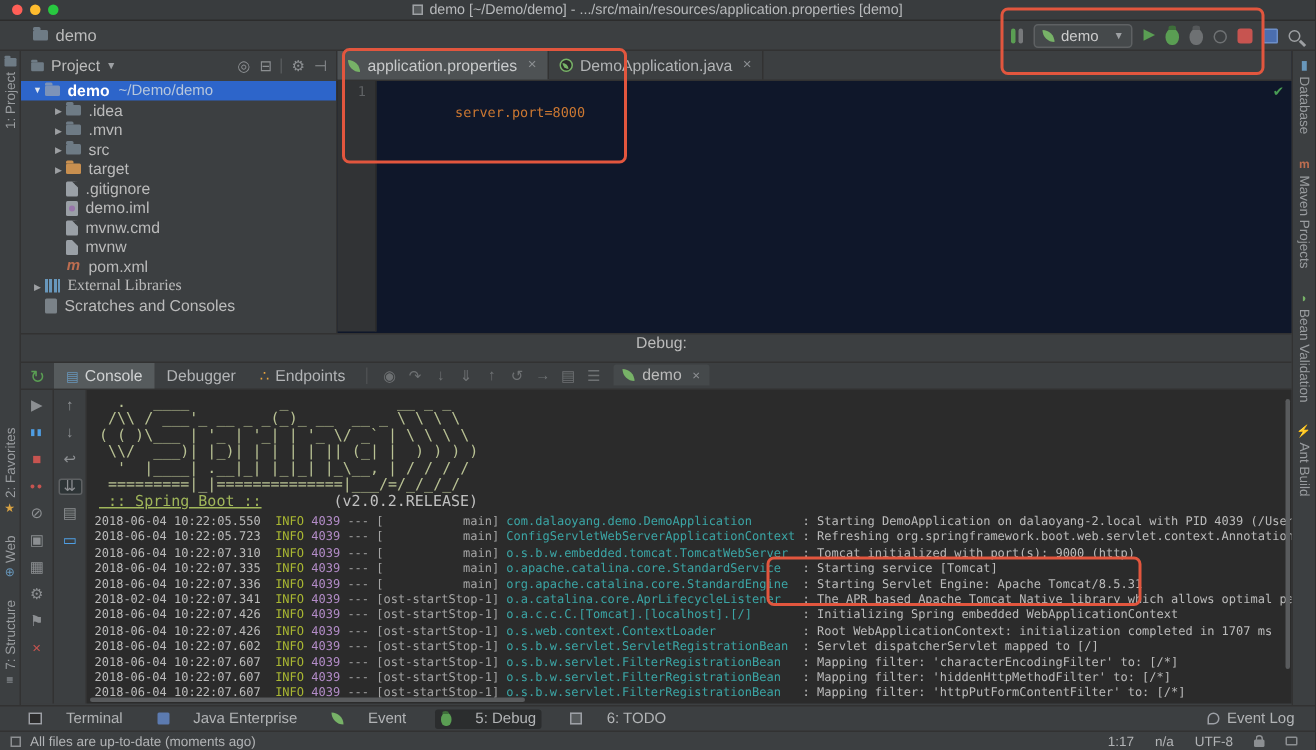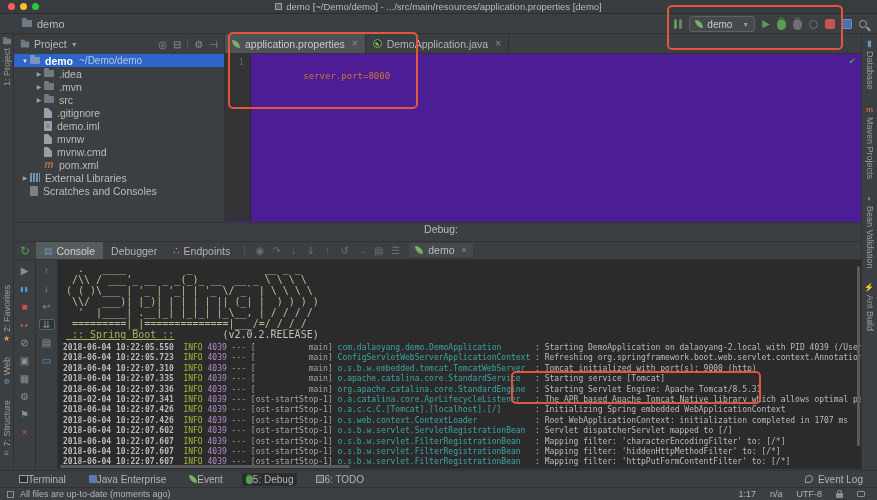--- a/index.html
+++ b/index.html
@@ -73,21 +73,21 @@
   .folder-excluded { background:#c88f4f; }
   .folder-root { background:#7d93b8; }
   .file, .file-iml, .scratches, .todoico { width:8px; height:10px; background:#9aa0a6; border-radius:1px; position:relative; }
   .file::after { content:""; position:absolute; right:0; top:0; border:2px solid #3c3f41; border-left-color:transparent; border-bottom-color:transparent; }
   .file-iml::before { content:""; position:absolute; left:2px; top:3px; width:4px; height:4px; background:#9876aa; border-radius:50%; }
   .maven { color:#be6e50; font-weight:bold; font-size:10px; font-style:italic; width:10px; text-align:center; }
   .libraries { width:10px; height:9px; background:repeating-linear-gradient(90deg,#6897bb 0 2px,#3c3f41 2px 3px); }
   .scratches { background:#7a8288; }
 
   
-  .editor { position:absolute; left:225px; top:34px; width:636px; height:188px; background:#4c1d95; }
+  .editor { position:absolute; left:225px; top:34px; width:636px; height:188px; background:#0f172a; }
   .etabs { height:20px; background:#3c3f41; border-bottom:1px solid #323232; display:flex; align-items:stretch; position:relative; }
   .etab { display:flex; align-items:center; gap:5px; padding:0 7px; font-size:10.5px; color:#b2b4b6;
           border-right:1px solid #323232; cursor:default; }
   .etab.act { background:#4e5254; color:#c8cacb; }
   .tclose { color:#8c8f92; font-size:10px; margin-left:2px; }
   .leaf { width:8px; height:8px; background:#77b267; border-radius:0 100% 0 100%; display:inline-block; }
   .bootico { position:relative; width:9px; height:9px; border-radius:50%; background:#2b2b2b; border:1px solid #77b267; }
   .bootico::before { content:""; position:absolute; left:1.5px; top:1.5px; width:4px; height:4px;
                      background:#77b267; border-radius:0 100% 0 100%; }
   .okmark { position:absolute; right:5px; top:22px; color:#499c54; font-size:9px; }
@@ -121,29 +121,29 @@
   .aico.small{font-size:6px; letter-spacing:1px;}
   .aico.sel { background:#2d3436; border:1px solid #5e6163; border-radius:2px; color:#8c8f92; }
 
   
   .console { position:relative; flex:1; background:#2b2b2b; overflow:hidden; }
   .banner { padding:3px 0 0 8px; font:10px/11px "DejaVu Sans Mono", monospace; color:#b9c294; white-space:pre; }
   .banner-cap { padding-left:8px; font:10px/11px "DejaVu Sans Mono", monospace; white-space:pre; }
   .cap-green { color:#a0b65a;text-decoration:underline; } .cap-ver { color:#c0c0c0; }
   .loglines { padding:3px 0 0 5px; }
   .logline { font:8px/10.4px "DejaVu Sans Mono", monospace; white-space:pre; }
-  .lg-t{color:#bbb;font-weight:bold;} .lg-lvl{color:#a9b732;} .lg-pid{color:#b38cc8;}
+  .lg-t{color:#bbb;} .lg-lvl{color:#a9b732;} .lg-pid{color:#b38cc8;}
   .lg-dim{color:#a5a5a5;} .lg-log{color:#3ba5a5;} .lg-msg{color:#bbb;text-align:right;}
   .vscroll { position:absolute; right:1px; top:6px; width:3px; height:180px; background:#595b5d; border-radius:2px; }
   .hscroll { position:absolute; left:2px; bottom:1px; height:3px; width:290px; background:#595b5d; border-radius:2px; }
 
   
   .twbar { position:absolute; left:0; top:470px; width:877px; height:17px; background:#3c3f41;
            border-top:1px solid #323232; display:flex; align-items:center; font-size:10px; color:#b2b4b6; }
-  .twitem { display:flex; align-items:center; gap:0; margin-left:15px; padding:1px 4px; border-radius:2px; cursor:default; }
+  .twitem { display:flex; align-items:center; gap:16px; margin-left:15px; padding:1px 4px; border-radius:2px; cursor:default; }
   .twitem.act { background:#2b2d2e; }
   .i-terminal { width:9px; height:8px; background:#2b2b2b; border:1px solid #9da0a6; }
   .i-javaee { width:8px; height:8px; background:#5c7bb0; border-radius:1px; }
   .i-spring-leaf { width:8px; height:8px; background:#77b267; border-radius:0 100% 0 100%; }
   .i-debug-bug { position:relative; width:7px; height:9px; border-radius:50% 50% 45% 45%; background:#5a9e53; }
   .i-debug-bug::before { content:""; position:absolute; top:-1px; left:1.5px; width:4px; height:2px; background:#3e6e3a; border-radius:50% 50% 0 0; }
   .i-todo { width:8px; height:8px; border:1px solid #9da0a6; background:#565a5c; }
   .eventlog { margin-left:auto; margin-right:14px; display:flex; align-items:center; gap:5px; }
   .bubble { width:8px; height:8px; border:1px solid #9da0a6; border-radius:50% 50% 50% 0; }
 
@@ -272,45 +272,50 @@
           <span class="arrow" style="font-size: 6px;">▶</span>
           <span class="ticon folder"></span>
           <span class="tlabel">.mvn</span>
         </div>
         <div class="trow" style="padding-left: 20px;">
           <span class="arrow" style="font-size: 6px;">▶</span>
           <span class="ticon folder"></span>
           <span class="tlabel">src</span>
         </div>
         <div class="trow" style="padding-left: 20px;">
+          <span class="arrow" style="font-size: 6px;">▶</span>
+          <span class="ticon folder-excluded"></span>
+          <span class="tlabel">target</span>
+        </div>
+        <div class="trow" style="padding-left: 20px;">
           <span class="arrow" style="font-size: 6px;"></span>
           <span class="ticon file"></span>
           <span class="tlabel">.gitignore</span>
         </div>
         <div class="trow" style="padding-left: 20px;">
           <span class="arrow" style="font-size: 6px;"></span>
           <span class="ticon file-iml"></span>
           <span class="tlabel">demo.iml</span>
         </div>
         <div class="trow" style="padding-left: 20px;">
           <span class="arrow" style="font-size: 6px;"></span>
           <span class="ticon file"></span>
+          <span class="tlabel">mvnw.cmd</span>
+        </div>
+        <div class="trow" style="padding-left: 20px;">
+          <span class="arrow" style="font-size: 6px;"></span>
+          <span class="ticon file"></span>
           <span class="tlabel">mvnw</span>
-        </div>
-        <div class="trow" style="padding-left: 20px;">
-          <span class="arrow" style="font-size: 6px;"></span>
-          <span class="ticon file"></span>
-          <span class="tlabel">mvnw.cmd</span>
         </div>
         <div class="trow" style="padding-left: 20px;">
           <span class="arrow" style="font-size: 6px;"></span>
           <span class="ticon maven">m</span>
           <span class="tlabel">pom.xml</span>
         </div>
-        <div class="trow" style="padding-left: 6px;">
+        <div class="trow" style="padding-left: 6px; font-family: Liberation Serif, serif;">
           <span class="arrow" style="font-size: 6px;">▶</span>
           <span class="ticon libraries"></span>
           <span class="tlabel">External Libraries</span>
         </div>
         <div class="trow" style="padding-left: 6px;">
           <span class="arrow" style="font-size: 6px;"></span>
           <span class="ticon scratches"></span>
           <span class="tlabel">Scratches and Consoles</span>
         </div>
       </div>

